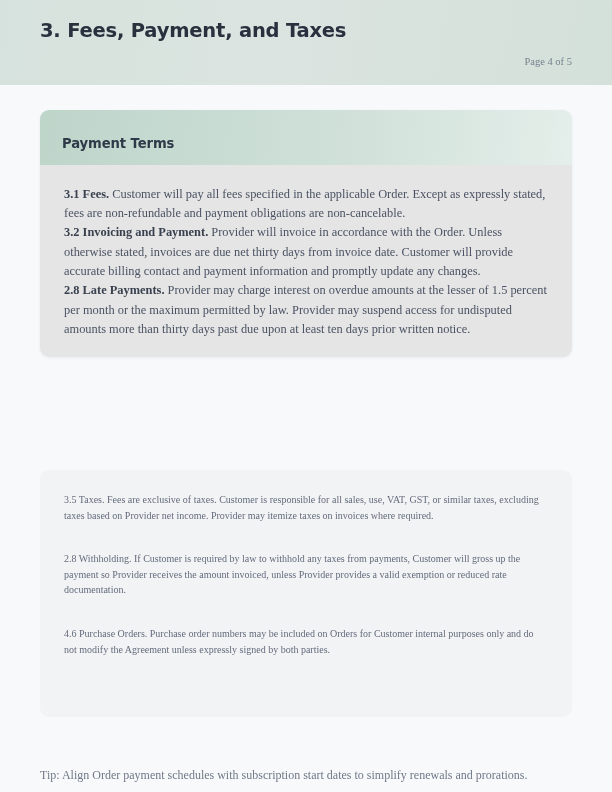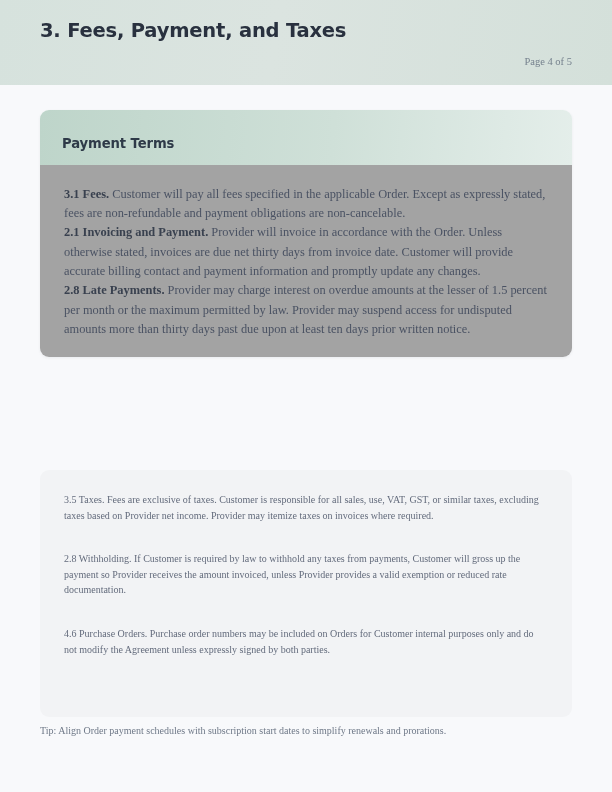--- a/index.html
+++ b/index.html
@@ -85,21 +85,21 @@
   
   #card-payment-terms {
     top: 110px;
     box-shadow: 0 1px 3px rgba(40,55,70,0.07);
   }
   #card-payment-terms .card-head {
     background: linear-gradient(95deg, #bed5ca 0%, #cfe0d8 55%, #e4eeea 100%);
   }
   #card-payment-terms .card-head-title { color: #2e3a48; }
   #card-payment-terms .card-body {
-    background: #a3a3a3;
+    background: #e5e5e5;
     padding: 20px 24px 18px 24px;
   }
   #card-payment-terms .para {
     font-family: "Liberation Serif", serif;
     font-size: 12.4px;
     line-height: 1.56;
     color: #4a5263;
     margin: 0 0 0 0;
     text-align: left;
   }
@@ -129,44 +129,44 @@
     color: #636b7c;
     margin: 0 0 28px 0;
   }
   #card-taxes .para:last-child { margin-bottom: 0; }
 
   
   .footer-tip {
     position: absolute;
     left: 40px;
     right: 40px;
-    top: 724px;
+    top: 768px;
     font-family: "Liberation Serif", serif;
-    font-size: 10px;
+    font-size: 12px;
     color: #6f7988;
     line-height: 1.3;
   }
 </style>
 </head>
 <body>
 
 <div class="page-header">
   <div class="page-header-inner">
     <div class="doc-title">3. Fees, Payment, and Taxes</div>
   </div>
   <div class="page-indicator">Page 4 of 5</div>
 </div>
 
 <div class="card" id="card-payment-terms">
   <div class="card-head">
     <div class="card-head-title">Payment Terms</div>
   </div>
   <div class="card-body">
     <p class="para"><b>3.1 Fees.</b><span> Customer will pay all fees specified in the applicable Order. Except as expressly stated, fees are non-refundable and payment obligations are non-cancelable.</span></p>
-    <p class="para"><b>2.1 Invoicing and Payment.</b><span> Provider will invoice in accordance with the Order. Unless otherwise stated, invoices are due net thirty days from invoice date. Customer will provide accurate billing contact and payment information and promptly update any changes.</span></p>
+    <p class="para"><b>3.2 Invoicing and Payment.</b><span> Provider will invoice in accordance with the Order. Unless otherwise stated, invoices are due net thirty days from invoice date. Customer will provide accurate billing contact and payment information and promptly update any changes.</span></p>
     <p class="para"><b>2.8 Late Payments.</b><span> Provider may charge interest on overdue amounts at the lesser of 1.5 percent per month or the maximum permitted by law. Provider may suspend access for undisputed amounts more than thirty days past due upon at least ten days prior written notice.</span></p>
   </div>
 </div>
 
 <div class="card" id="card-taxes">
   <div class="card-body">
     <p class="para">3.5 Taxes. Fees are exclusive of taxes. Customer is responsible for all sales, use, VAT, GST, or similar taxes, excluding taxes based on Provider net income. Provider may itemize taxes on invoices where required.</p>
     <p class="para">2.8 Withholding. If Customer is required by law to withhold any taxes from payments, Customer will gross up the payment so Provider receives the amount invoiced, unless Provider provides a valid exemption or reduced rate documentation.</p>
     <p class="para">4.6 Purchase Orders. Purchase order numbers may be included on Orders for Customer internal purposes only and do not modify the Agreement unless expressly signed by both parties.</p>
   </div>

